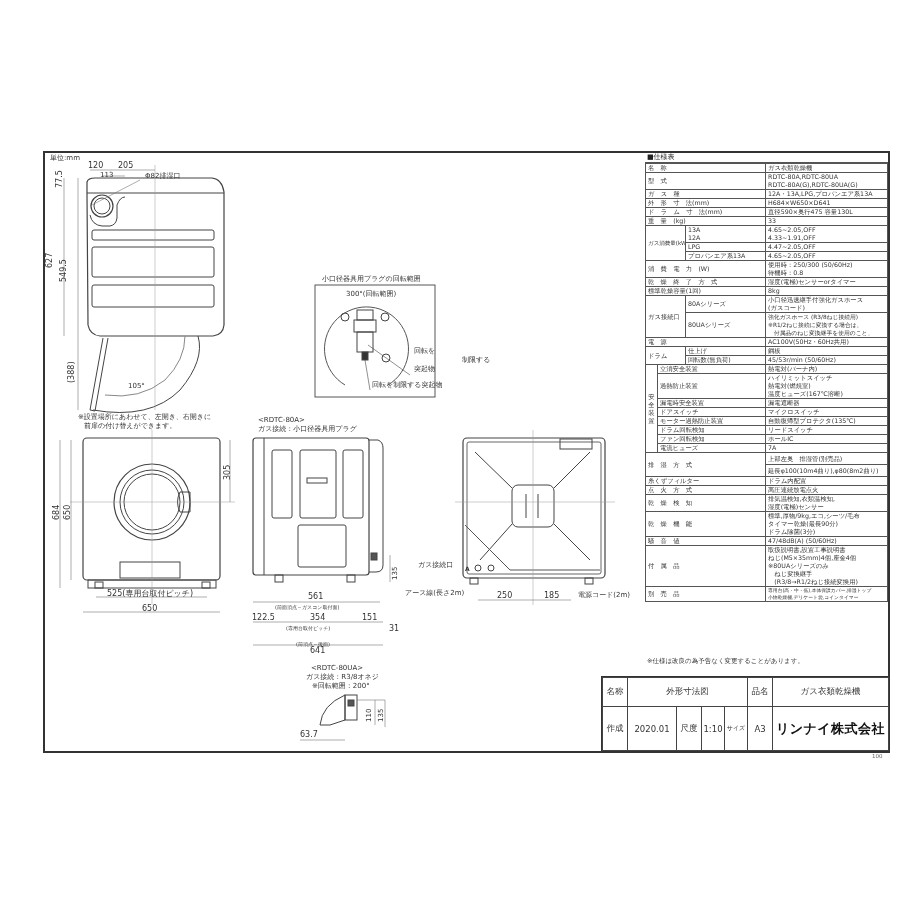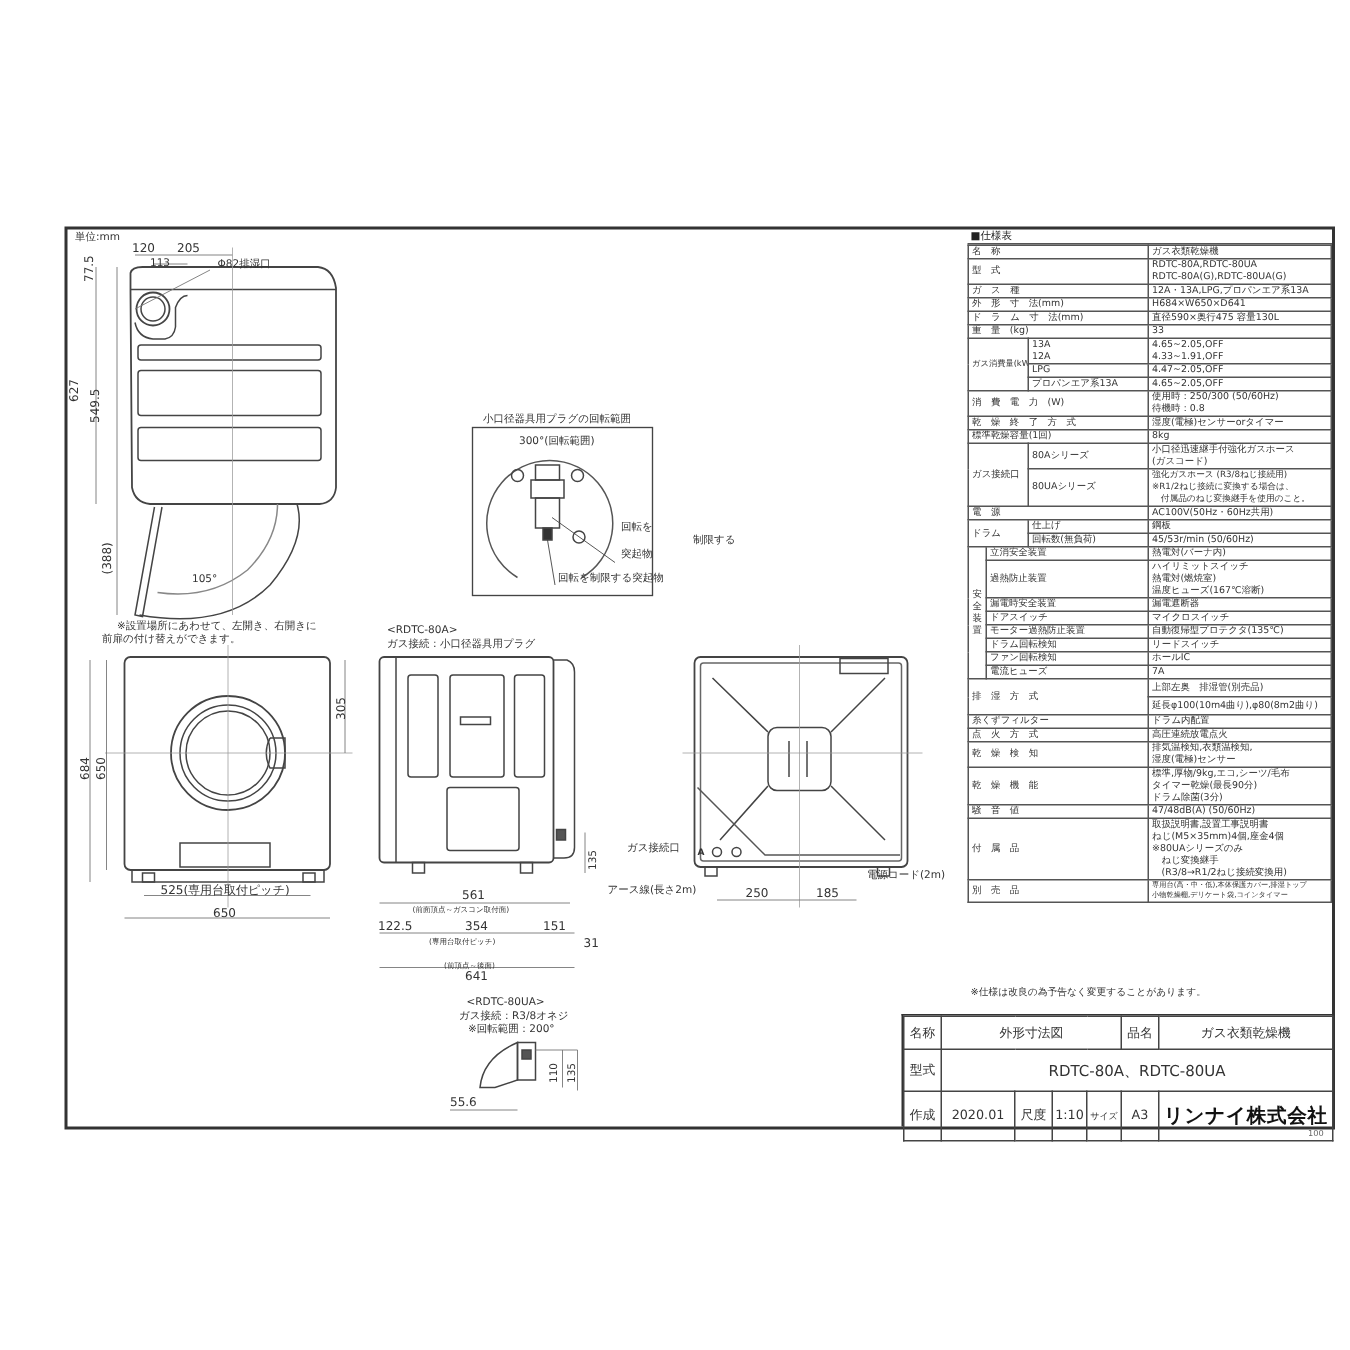--- a/index.html
+++ b/index.html
@@ -140,21 +140,21 @@
 <div class="dim" style="left:88px;top:162px;">120</div>
 <div class="dim" style="left:118px;top:162px;">205</div>
 <div class="dim" style="left:100px;top:172px;font-size:7px;">113</div>
 <div class="lbl" style="left:145px;top:173px;">Φ82排湿口</div>
 <div class="vdim" style="left:56px;top:188px;">77.5</div>
 <div class="vdim" style="left:46px;top:268px;">627</div>
 <div class="vdim" style="left:60px;top:282px;">549.5</div>
 <div class="vdim" style="left:68px;top:383px;">(388)</div>
 <div class="dim" style="left:128px;top:383px;font-size:7px;">105°</div>
 <div class="lbl" style="left:78px;top:414px;">※設置場所にあわせて、左開き、右開きに</div>
-<div class="lbl" style="left:68px;top:423px;">前扉の付け替えができます。</div>
+<div class="lbl" style="left:84px;top:423px;">前扉の付け替えができます。</div>
 
 <div class="lbl" style="left:322px;top:276px;">小口径器具用プラグの回転範囲</div>
 <div class="lbl" style="left:346px;top:291px;">300°(回転範囲)</div>
 <div class="lbl" style="left:414px;top:348px;">回転を</div>
 <div class="lbl" style="left:414px;top:357px;padding-left:48px;">制限する</div>
 <div class="lbl" style="left:414px;top:366px;">突起物</div>
 <div class="lbl" style="left:372px;top:382px;">回転を制限する突起物</div>
 
 <div class="vdim" style="left:53px;top:520px;">684</div>
 <div class="vdim" style="left:64px;top:520px;">650</div>
@@ -171,30 +171,30 @@
 <div class="dim" style="left:310px;top:614px;">354</div>
 <div class="lbl" style="left:286px;top:626px;font-size:5px;">(専用台取付ピッチ)</div>
 <div class="dim" style="left:362px;top:614px;">151</div>
 <div class="dim" style="left:310px;top:634px;margin-top:13px;">641</div>
 <div class="lbl" style="left:296px;top:642px;font-size:5px;">(前頂点～後面)</div>
 <div class="vdim" style="left:392px;top:580px;font-size:7px;">135</div>
 
 <div class="lbl" style="left:418px;top:562px;">ガス接続口</div>
 <div class="lbl" style="left:465px;top:566px;font-size:6px;font-weight:bold;">A</div>
 <div class="lbl" style="left:405px;top:590px;">アース線(長さ2m)</div>
-<div class="lbl" style="left:578px;top:580px;text-align:center;">電源コード(2m)</div>
+<div class="lbl" style="left:578px;top:592px;text-align:center;">電源コード(2m)</div>
 <div class="dim" style="left:497px;top:592px;">250</div>
 <div class="dim" style="left:544px;top:592px;">185</div>
 
 <div class="lbl" style="left:311px;top:665px;">&lt;RDTC-80UA&gt;</div>
 <div class="lbl" style="left:306px;top:674px;">ガス接続：R3/8オネジ</div>
 <div class="lbl" style="left:312px;top:683px;">※回転範囲：200°</div>
 <div class="vdim" style="left:366px;top:722px;font-size:7px;">110</div>
 <div class="vdim" style="left:378px;top:722px;font-size:7px;">135</div>
-<div class="dim" style="left:300px;top:731px;">55.6</div>
+<div class="dim" style="left:300px;top:731px;">63.7</div>
 
 <div class="spec">
   <div class="spec-title">■仕様表</div>
   <table class="st">
     <colgroup>
         <col style="width:12px">
         <col style="width:28px">
         <col style="width:80px">
         <col>
       </colgroup>
@@ -370,24 +370,20 @@
 
 <div class="titleblock">
   <table class="tb">
     <tbody>
         <tr style="height:22px;">
       <td style="width:22px;margin-left:43px;">名称</td>
       <td colspan="4">外形寸法図</td>
       <td style="width:22px;">品名</td>
       <td colspan="2">ガス衣類乾燥機</td>
     </tr>
-    <tr style="height:28px;">
-      <td>型式</td>
-      <td colspan="7" style="font-size:10px;">RDTC-80A、RDTC-80UA</td>
-    </tr>
     <tr style="height:33px;">
       <td>作成</td>
       <td style="width:46px;">2020.01</td>
       <td style="width:22px;">尺度</td>
       <td style="width:20px;">1:10</td>
       <td style="width:20px;font-size:6px;">サイズ</td>
       <td>A3</td>
       <td colspan="2" class="company">リンナイ株式会社</td>
     </tr>
   </tbody>

